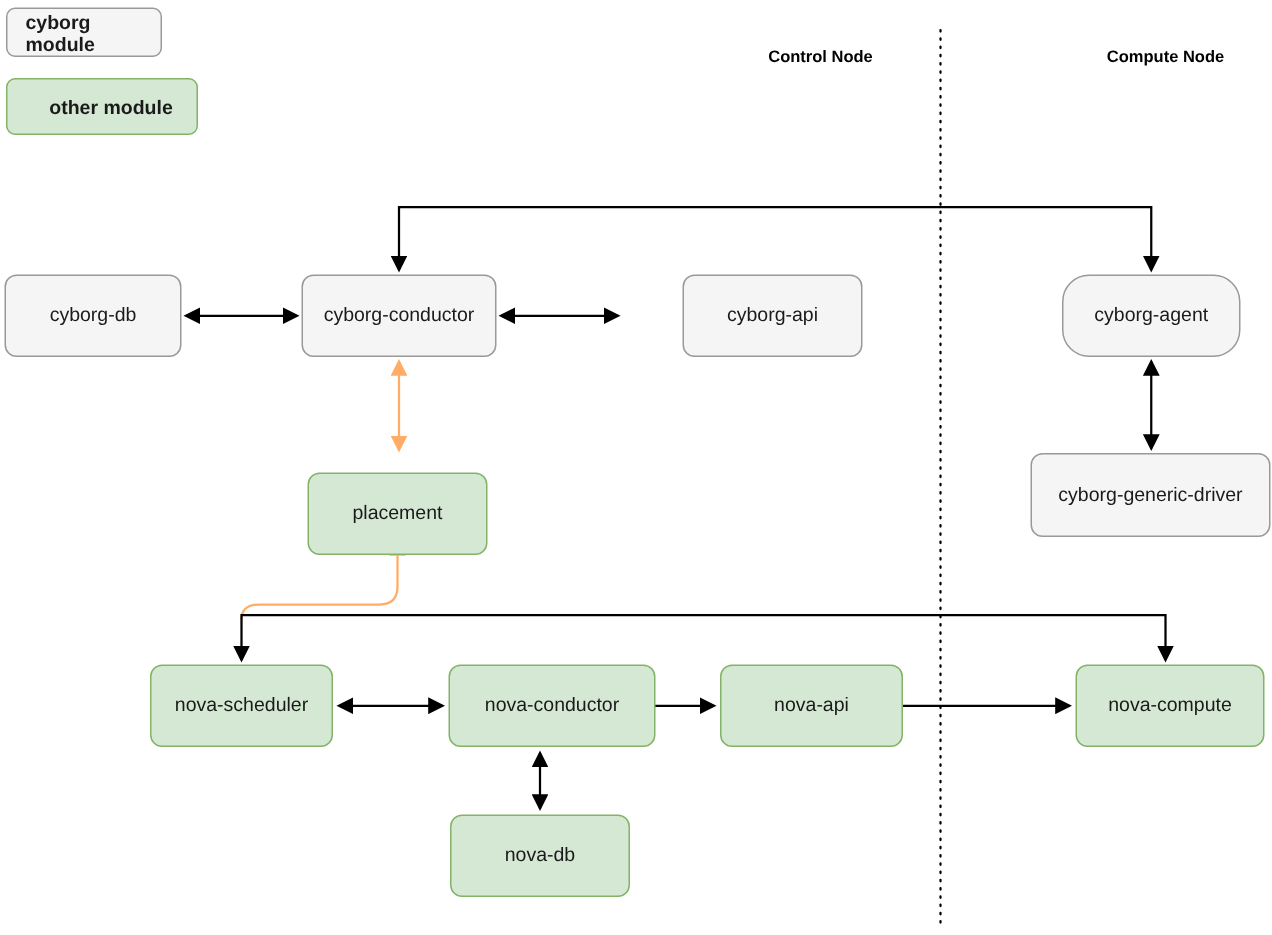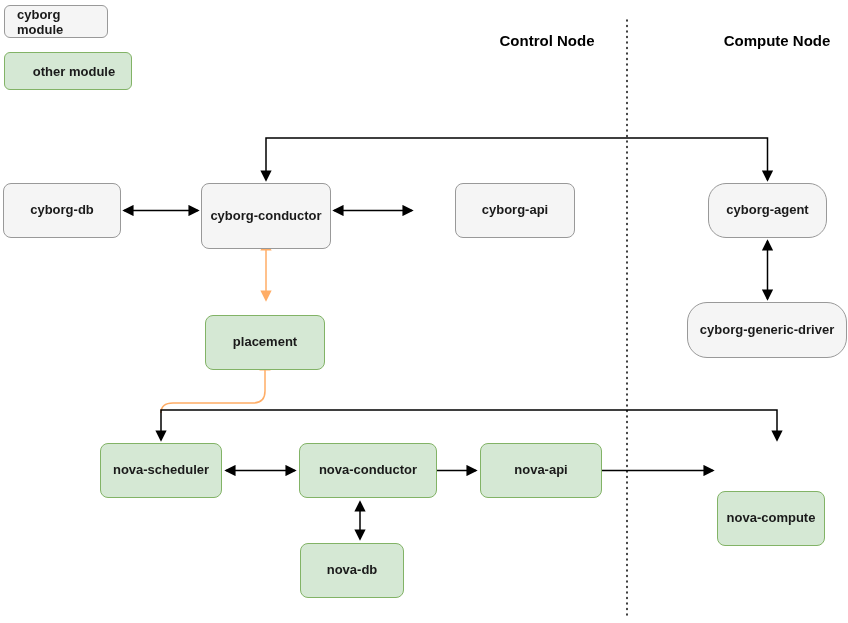--- a/index.html
+++ b/index.html
@@ -4,34 +4,34 @@
 <style>
   html,body { margin:0; padding:0; background:#ffffff; }
   .canvas {
     position:relative; width:848px; height:623px; overflow:hidden;
     font-family:"Liberation Sans","DejaVu Sans",sans-serif; background:#ffffff;
   }
   svg.wires { position:absolute; left:0; top:0; width:848px; height:623px; }
   .node {
     position:absolute; box-sizing:border-box;
     display:flex; align-items:center; justify-content:center;
-    border-radius:8px; font-size:13px; font-weight:bold; color:#1a1a1a;
+    border-radius:8px; font-size:13px; font-weight:normal; color:#1a1a1a;
     text-align:center; line-height:1.1; padding:2px;
   }
   .node.cyborg { background:#f5f5f5; border:1px solid #999999; }
   .node.other  { background:#d5e8d4; border:1px solid #82b366; }
   .legend-box {
     position:absolute; box-sizing:border-box;
     display:flex; align-items:center; justify-content:center;
     border-radius:6px; font-size:13px; font-weight:bold; color:#1a1a1a;padding-left:12px;
   }
   .legend-box.cyborg { background:#f5f5f5; border:1px solid #999999; }
   .legend-box.other  { background:#d5e8d4; border:1px solid #82b366; }
   .zone-title {
-    position:absolute; font-size:15px; font-weight:bold; color:#000000;
+    position:absolute; font-size:11px; font-weight:bold; color:#000000;
     text-align:center;
   }
 </style>
 </head>
 <body>
 
 <div class="canvas">
 
   <svg class="wires" viewBox="0 0 848 623">
     <defs>
@@ -68,25 +68,25 @@
     <path d="M360,502 L360,539" fill="none" stroke="#000000" stroke-width="1.5" marker-start="url(#mB)" marker-end="url(#mB)"></path>
   </svg>
 
   <div class="legend-box cyborg" style="left:4px; top:5px; width:104px; height:33px;">cyborg module</div>
   <div class="legend-box other" style="left:4px; top:52px; width:128px; height:38px;">other module</div>
 
   <div class="zone-title" style="left:467px; top:32px; width:160px;">Control Node</div>
   <div class="zone-title" style="left:698px; top:32px; width:158px;">Compute Node</div>
 
   <div class="node cyborg" style="left:3px; top:183px; width:118px; height:55px;">cyborg-db</div>
-  <div class="node cyborg" style="left:201px; top:183px; width:130px; height:66px;">cyborg-conductor</div>
+  <div class="node cyborg" style="left:201px; top:183px; width:130px; height:55px;">cyborg-conductor</div>
   <div class="node cyborg" style="left:415px; top:183px; width:120px; height:55px;margin-left:40px;">cyborg-api</div>
   <div class="node cyborg" style="left:708px; top:183px; width:119px; height:55px;border-radius:18px;">cyborg-agent</div>
-  <div class="node cyborg" style="left:687px; top:302px; width:160px; height:56px;border-radius:20px;">cyborg-generic-driver</div>
+  <div class="node cyborg" style="left:687px; top:302px; width:160px; height:56px;">cyborg-generic-driver</div>
 
   <div class="node other" style="left:205px; top:303px; width:120px; height:55px;margin-top:12px;">placement</div>
   <div class="node other" style="left:100px; top:443px; width:122px; height:55px;">nova-scheduler</div>
   <div class="node other" style="left:299px; top:443px; width:138px; height:55px;">nova-conductor</div>
   <div class="node other" style="left:480px; top:443px; width:122px; height:55px;">nova-api</div>
-  <div class="node other" style="left:717px; top:443px; width:108px; height:55px;margin-top:48px;">nova-compute</div>
-  <div class="node other" style="left:300px; top:543px; width:104px; height:55px;">nova-db</div>
+  <div class="node other" style="left:717px; top:443px; width:126px; height:55px;">nova-compute</div>
+  <div class="node other" style="left:300px; top:543px; width:120px; height:55px;">nova-db</div>
 
 </div>
 
 </body></html>

